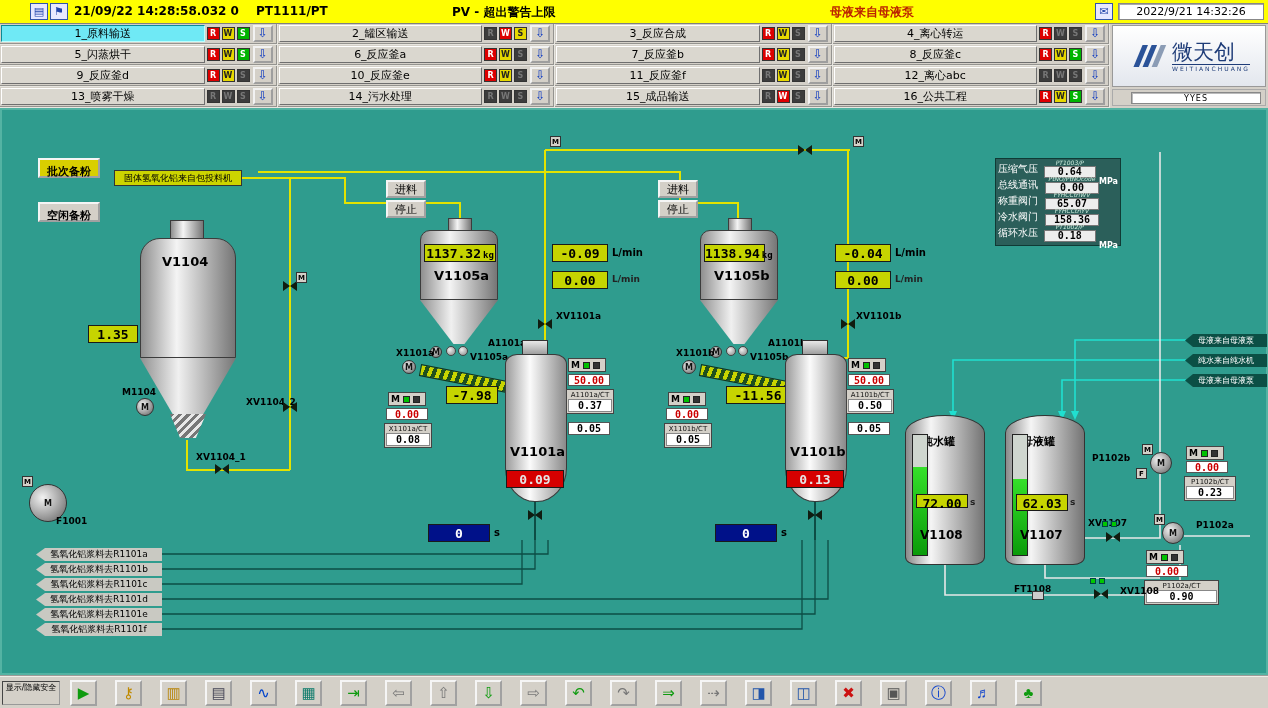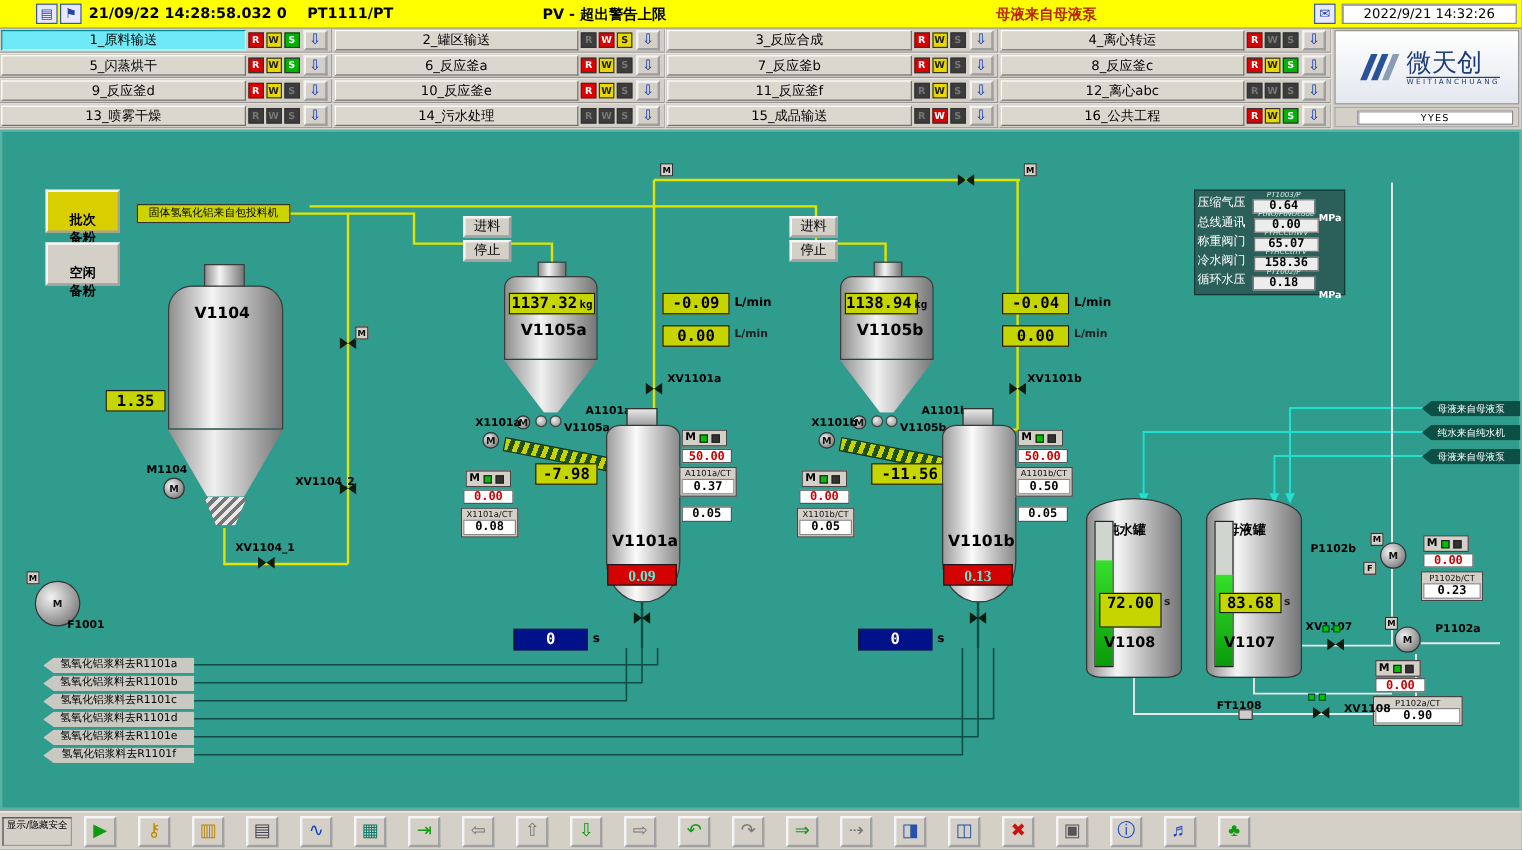--- a/index.html
+++ b/index.html
@@ -31,42 +31,42 @@
   #logo-title { font-size:21px; font-weight:normal; color:#1e3c78; line-height:22px; }
   #logo-sub { font-size:6px; letter-spacing:2px; color:#1e3c78; border-top:1px solid #1e3c78; margin-top:1px; }
   #yyesbox { position:absolute; left:1112px; top:89px; width:154px; height:17px; background:#d4d0c8; border:1px solid #aaa; }
   #yyes { position:absolute; left:18px; top:2px; width:130px; height:12px; background:#fff; border:1px solid #888; box-shadow:inset 1px 1px 0 #bbb; font-size:8px; text-align:center; line-height:11px; letter-spacing:1px; }
 
   
   #main { position:absolute; left:0; top:108px; width:1268px; height:567px; background:#2f9c8e; box-shadow:inset 0 0 0 2px #54b3a3; }
   #pipes { position:absolute; left:0; top:0; }
 
   .val { position:absolute; height:18px; line-height:17px; background:#c6d400; border:1px solid #1a1a1a; color:#000; font-family:"DejaVu Sans Mono",monospace; font-weight:bold; font-size:13px; text-align:center; }
-  .val.red { background:#d50000; color:#5eead4;font-family:Liberation Serif, serif; }
+  .val.red { background:#d50000; color:#e5e5e5; }
   .val.timer { background:#001189; color:#fff; }
   .kgu { font-size:9px; margin-left:2px; }
   .ledv { position:absolute; width:42px; height:12px; line-height:11px; background:#ffffff; border:1px solid #555; color:#cc0000; font-family:"DejaVu Sans Mono",monospace; font-weight:bold; font-size:10px; text-align:center; }
   .wval { position:absolute; width:42px; height:13px; line-height:12px; background:#ffffff; border:1px solid #555; color:#000; font-family:"DejaVu Sans Mono",monospace; font-weight:bold; font-size:10px; text-align:center; }
   .unit { position:absolute; color:#000; font-size:10px; font-weight:bold; }
   .unit.small { font-size:9px; color:#222; }
   .eq { position:absolute; color:#000; font-weight:bold; font-size:12px; white-space:nowrap; }
   .tag { position:absolute; color:#000; font-weight:bold; font-size:9px; white-space:nowrap; }
   .tbox { position:absolute; width:48px; background:#d4d0c8; border:1px solid #444; padding:1px; }
   .tbox .t { display:block; font-size:7px; line-height:8px; text-align:center; color:#111; white-space:nowrap; overflow:hidden; }
   .tbox .v { display:block; background:#fff; border:1px solid #888; font-family:"DejaVu Sans Mono",monospace; font-weight:bold; font-size:10px; line-height:11px; text-align:center; color:#000; }
   .mbox { position:absolute; width:38px; height:14px; background:#d4d0c8; border:1px solid #444; font-size:9px; font-weight:bold; display:flex; align-items:center; padding:0 2px; gap:3px; }
   .sq { width:7px; height:7px; border:1px solid #222; display:inline-block; }
   .sq.g { background:#00c000; } .sq.d { background:#333; }
   .gsq { position:absolute; width:6px; height:6px; background:#00c800; border:1px solid #044; }
   .minim { position:absolute; width:11px; height:11px; background:#d4d0c8; border:1px solid #333; font-size:7px; font-weight:bold; text-align:center; line-height:10px; color:#000; }
   .motor { position:absolute; border-radius:50%; background:radial-gradient(circle at 35% 35%,#f2f2f2,#9a9a9a 60%,#5c5c5c); border:1px solid #333; display:flex; align-items:center; justify-content:center; font-size:8px; font-weight:bold; color:#111; }
   .rc { position:absolute; width:10px; height:10px; border-radius:50%; background:radial-gradient(circle at 35% 35%,#eee,#888); border:1px solid #444; }
   .valve { position:absolute; width:14px; height:10px; }
   .ftg { position:absolute; width:12px; height:9px; background:#ccc; border:1px solid #333; }
-  .btn3 { position:absolute; background:#d4d0c8; border:2px outset #f5f5f5; font-size:11px; text-align:center; color:#000; padding:16px; }
+  .btn3 { position:absolute; background:#d4d0c8; border:2px outset #f5f5f5; font-size:11px; text-align:center; color:#000; padding:4px; }
   #batchbtn { background:#d9cf00; font-weight:bold; }
   #idlebtn { font-weight:bold; }
   #srclabel { position:absolute; background:#ccd400; border:1px solid #333; font-size:9px; line-height:14px; text-align:center; color:#000; }
   .arrowL { position:absolute; width:126px; height:13px; background:#c9c9c2; color:#000; font-size:9px; line-height:13px; text-align:center; clip-path:polygon(0 50%,9px 0,100% 0,100% 100%,9px 100%); }
   .arrowR { position:absolute; width:82px; height:13px; background:#0b4f45; color:#fff; font-size:8px; line-height:13px; text-align:center; clip-path:polygon(0 50%,8px 0,100% 0,100% 100%,8px 100%); }
 
   
   .vbody { position:absolute; background:linear-gradient(90deg,#8f8f8f,#f4f4f4 38%,#767676); border:1px solid #3c3c3c; }
   .cone { position:absolute; background:linear-gradient(90deg,#8f8f8f,#f0f0f0 40%,#767676); }
   #v1104-body { border-radius:20px 20px 0 0; }
@@ -489,30 +489,30 @@
           </span>
           <span class="ipunit">MPa</span>
         </div>
     </div>
 
     <div class="tank" style="left:905px;top:307px"></div>
     <span class="eq" style="left:922px;top:326px;font-size:11px">纯水罐</span>
     <div class="levelbar" style="left:912px;top:326px">
         <div class="levelfill" style="height:88px"></div>
       </div>
-    <div class="val" style="left:916px;top:386px;width:52px;height:29px">72.00</div>
+    <div class="val" style="left:916px;top:386px;width:52px;height:14px">72.00</div>
     <span class="unit small" style="left:970px;top:389px">s</span>
     <span class="eq" style="left:920px;top:420px;font-size:12px">V1108</span>
 
     <div class="tank" style="left:1005px;top:307px"></div>
     <span class="eq" style="left:1022px;top:326px;font-size:11px">母液罐</span>
     <div class="levelbar" style="left:1012px;top:326px">
         <div class="levelfill" style="height:76px"></div>
       </div>
-    <div class="val" style="left:1016px;top:386px;width:52px;height:17px">83.68</div>
+    <div class="val" style="left:1016px;top:386px;width:52px;height:17px">62.03</div>
     <span class="unit small" style="left:1070px;top:389px">s</span>
     <span class="eq" style="left:1020px;top:420px;font-size:12px">V1107</span>
 
     <span class="tag" style="left:1092px;top:345px">P1102b</span>
     <div class="motor" style="left:1150px;top:344px;width:22px;height:22px">
         <span>M</span>
       </div>
     <div class="minim" style="left:1142px;top:336px">M</div>
     <div class="minim" style="left:1136px;top:360px">F</div>
     <div class="mbox" style="left:1186px;top:338px">

